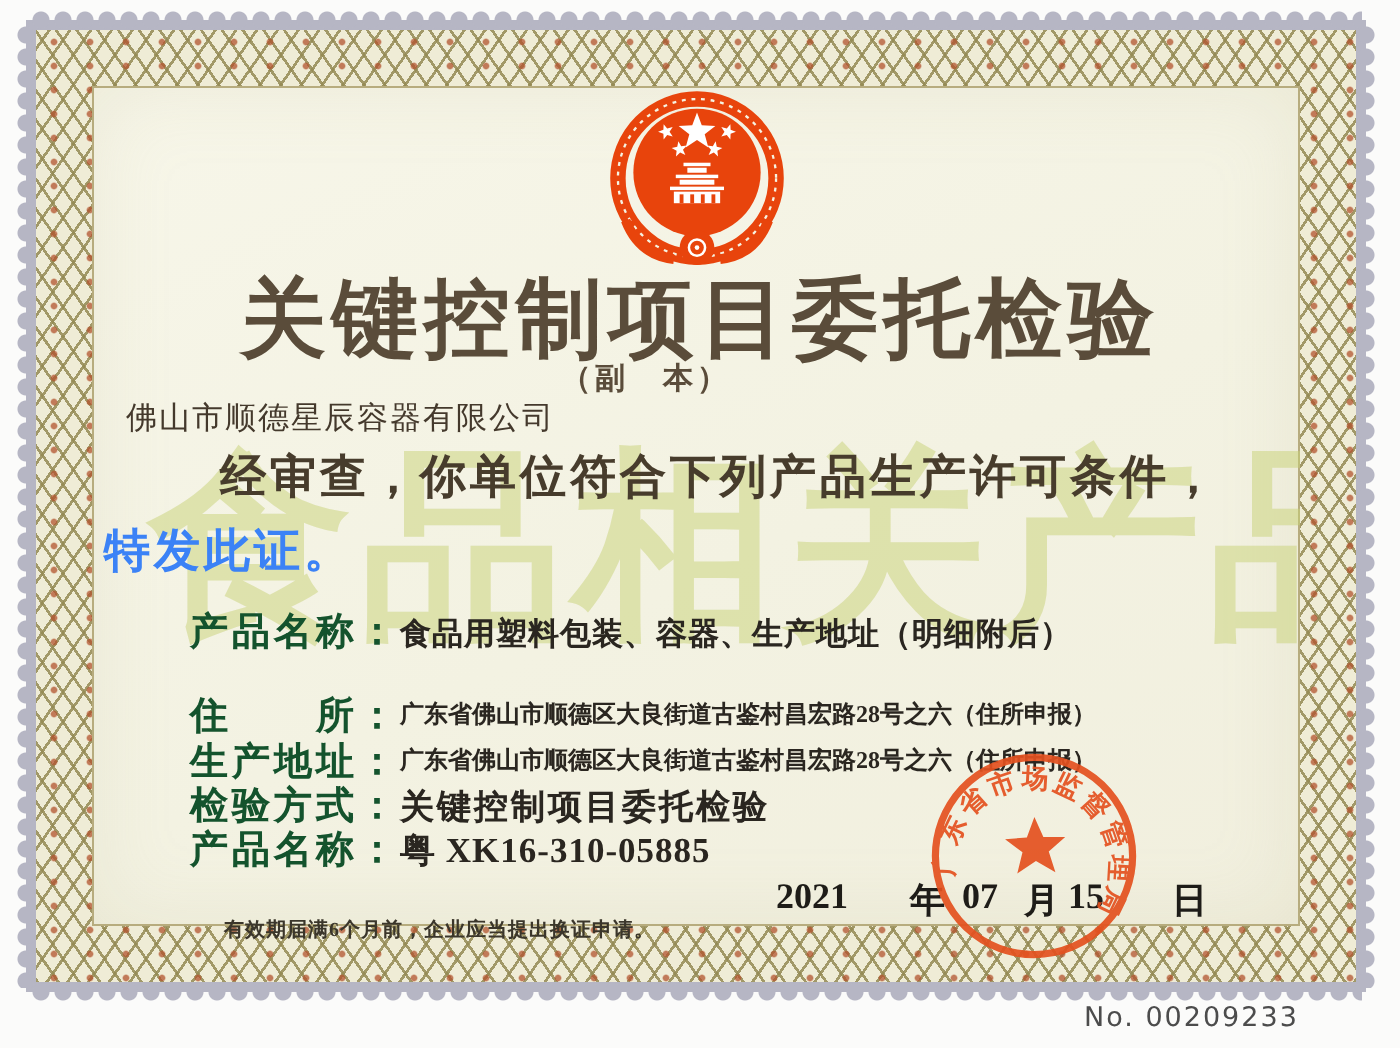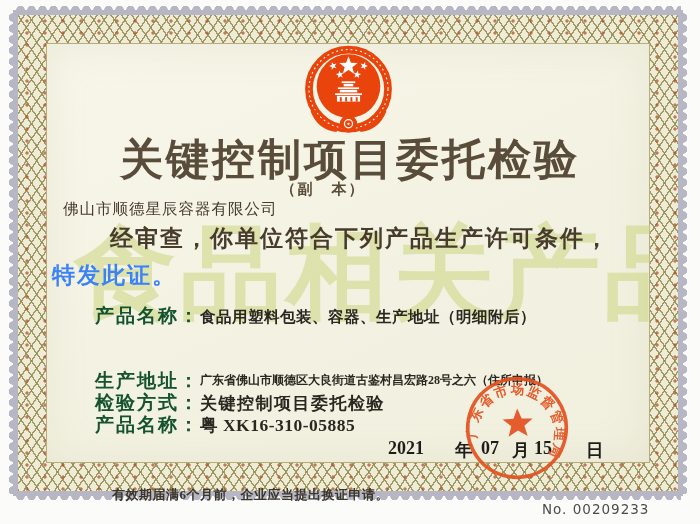--- a/index.html
+++ b/index.html
@@ -72,22 +72,22 @@
   .row-certno{top:412px;}   .row-certno .val{font-size:17.5px;letter-spacing:.5px;}
   .row-valid{top:434px;}    .row-valid .val{font-size:17.5px;word-spacing:5px;}
 
   .date-part{position:absolute;top:438px;color:#1e1c18;white-space:nowrap;
     font-family:"Liberation Serif",serif;font-weight:bold;}
   .dp-num{font-size:18px;}
   .dp-cjk{font-size:17.5px;}
   .dp-0{left:388px;} .dp-1{left:455px;} .dp-2{left:481px;}
   .dp-3{left:512px;} .dp-4{left:534px;} .dp-5{left:586px;}
 
-  .note{position:absolute;left:112px;top:458px;font-size:13px;font-weight:bold;
-    color:#3b362b;letter-spacing:.5px;font-family:"Liberation Serif",serif;margin-top:28px;}
+  .note{position:absolute;left:112px;top:458px;font-size:10px;font-weight:bold;
+    color:#3b362b;letter-spacing:.5px;font-family:"Liberation Serif",serif;}
 
   .seal{position:absolute;left:464px;top:375px;width:106px;height:106px;
     transform:rotate(10deg);opacity:.92;z-index:5;}
 
   .serial{position:absolute;left:542px;top:501px;font-size:13.5px;color:#4c4c4c;
     letter-spacing:1px;font-family:"DejaVu Sans",sans-serif;z-index:4;}
 </style>
 </head>
 <body>
 
@@ -144,20 +144,23 @@
     <div class="title">关键控制项目委托检验</div>
     <div class="subtitle">（副　本）</div>
 
     <div class="company">佛山市顺德星辰容器有限公司</div>
     <div class="stmt1">经审查，你单位符合下列产品生产许可条件，</div>
     <div class="stmt2">特发此证。</div>
 
     <div class="row row-product">
       <span class="lbl">产品名称：</span><span class="val">食品用塑料包装、容器、生产地址（明细附后）</span>
     </div>
+    <div class="row row-address">
+      <span class="lbl">住　　所：</span><span class="val">广东省佛山市顺德区大良街道古鉴村昌宏路28号之六（住所申报）</span>
+    </div>
     <div class="row row-prodaddr">
       <span class="lbl">生产地址：</span><span class="val">广东省佛山市顺德区大良街道古鉴村昌宏路28号之六（住所申报）</span>
     </div>
     <div class="row row-inspect">
       <span class="lbl">检验方式：</span><span class="val">关键控制项目委托检验</span>
     </div>
     <div class="row row-certno">
       <span class="lbl">产品名称：</span><span class="val">粤 XK16-310-05885</span>
     </div>
 

